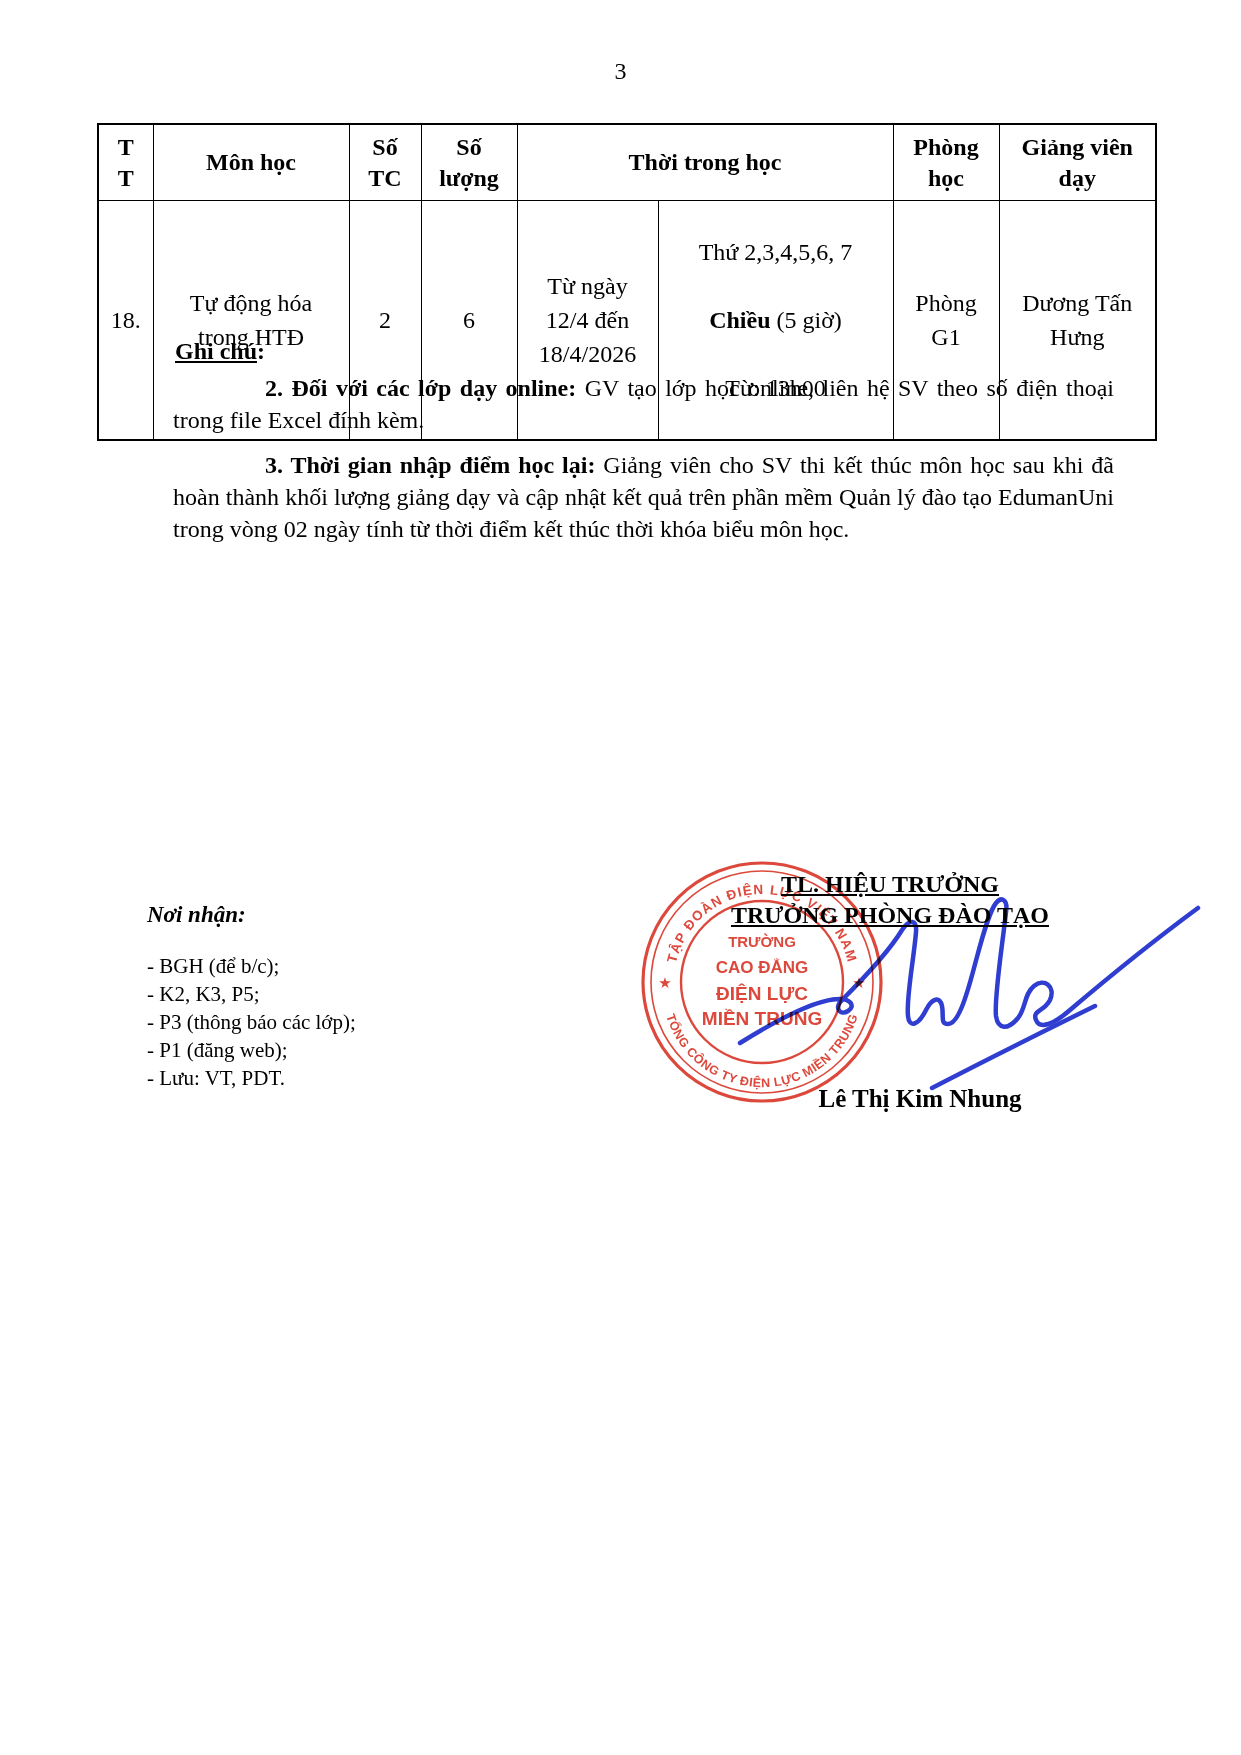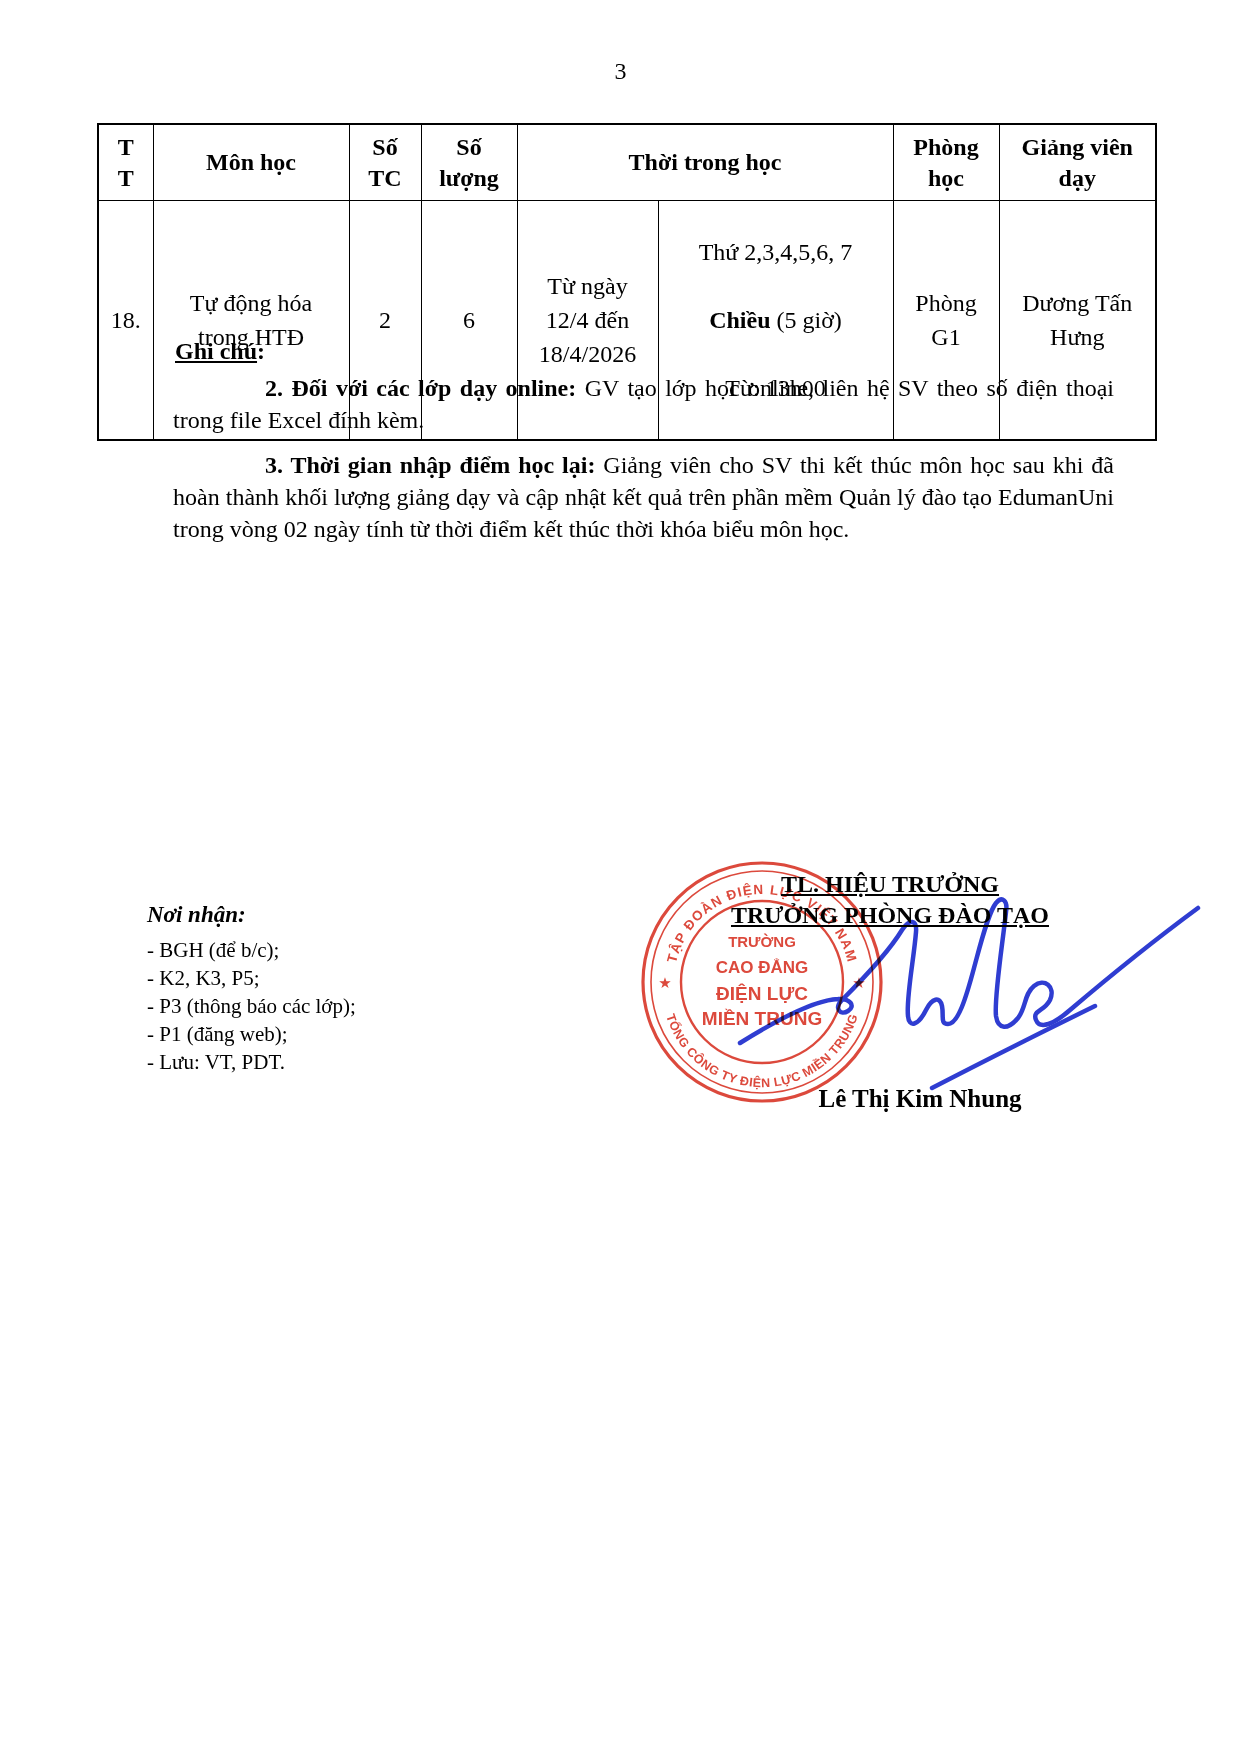--- a/index.html
+++ b/index.html
@@ -40,21 +40,21 @@
   .ghichu .u{text-decoration:underline;}
   .ghichu .colon{font-weight:bold;}
   .notes{
     position:absolute;left:173px;top:372px;width:941px;
     font-size:24px;line-height:32px;text-align:justify;
   }
   .notes p{margin:0 0 13px 0;text-indent:92px;}
   .notes b{font-weight:bold;}
   
   .recips{position:absolute;left:147px;top:902px;}
-  .recips .label{font-size:23px;font-weight:bold;font-style:italic;margin-bottom:8px;}
+  .recips .label{font-size:23px;font-weight:bold;font-style:italic;margin-bottom:24px;}
   .recips .item{font-size:21px;line-height:28px;}
   
   .signblock{
     position:absolute;left:640px;top:869px;width:500px;
     text-align:center;font-weight:bold;font-size:24px;line-height:31px;text-decoration:underline;
   }
   .signer{
     position:absolute;left:670px;top:1085px;width:500px;
     text-align:center;font-weight:bold;font-size:25px;
   }

